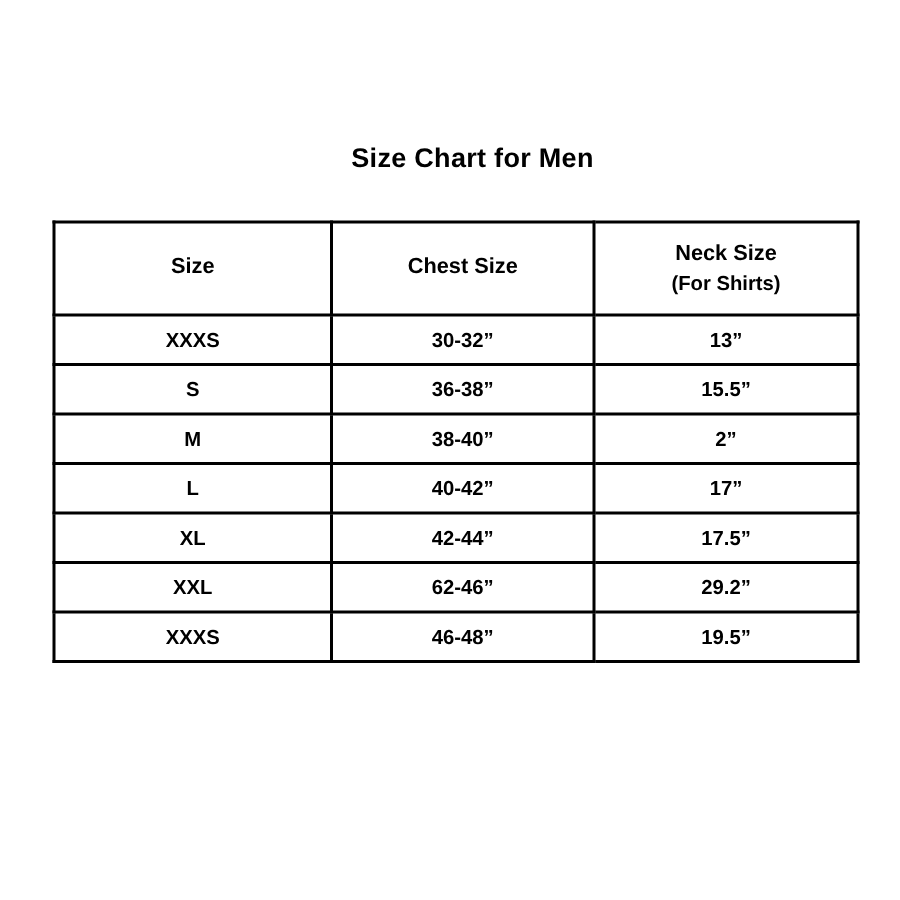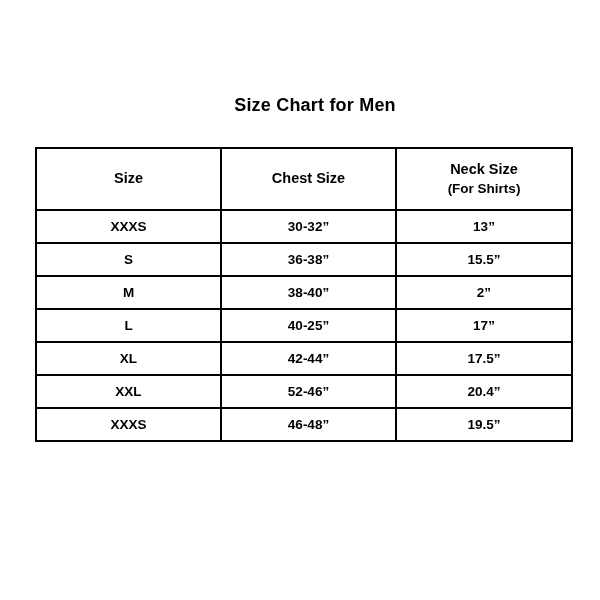--- a/index.html
+++ b/index.html
@@ -112,32 +112,32 @@
           <td>36-38”</td>
           <td>15.5”</td>
         </tr>
         <tr>
           <td>M</td>
           <td>38-40”</td>
           <td>2”</td>
         </tr>
         <tr>
           <td>L</td>
-          <td>40-25”</td>
+          <td>40-42”</td>
           <td>17”</td>
         </tr>
         <tr>
           <td>XL</td>
           <td>42-44”</td>
           <td>17.5”</td>
         </tr>
         <tr>
           <td>XXL</td>
-          <td>52-46”</td>
-          <td>20.4”</td>
+          <td>62-46”</td>
+          <td>29.2”</td>
         </tr>
         <tr>
           <td>XXXS</td>
           <td>46-48”</td>
           <td>19.5”</td>
         </tr>
       </tbody>
     </table>
   </div>
 

